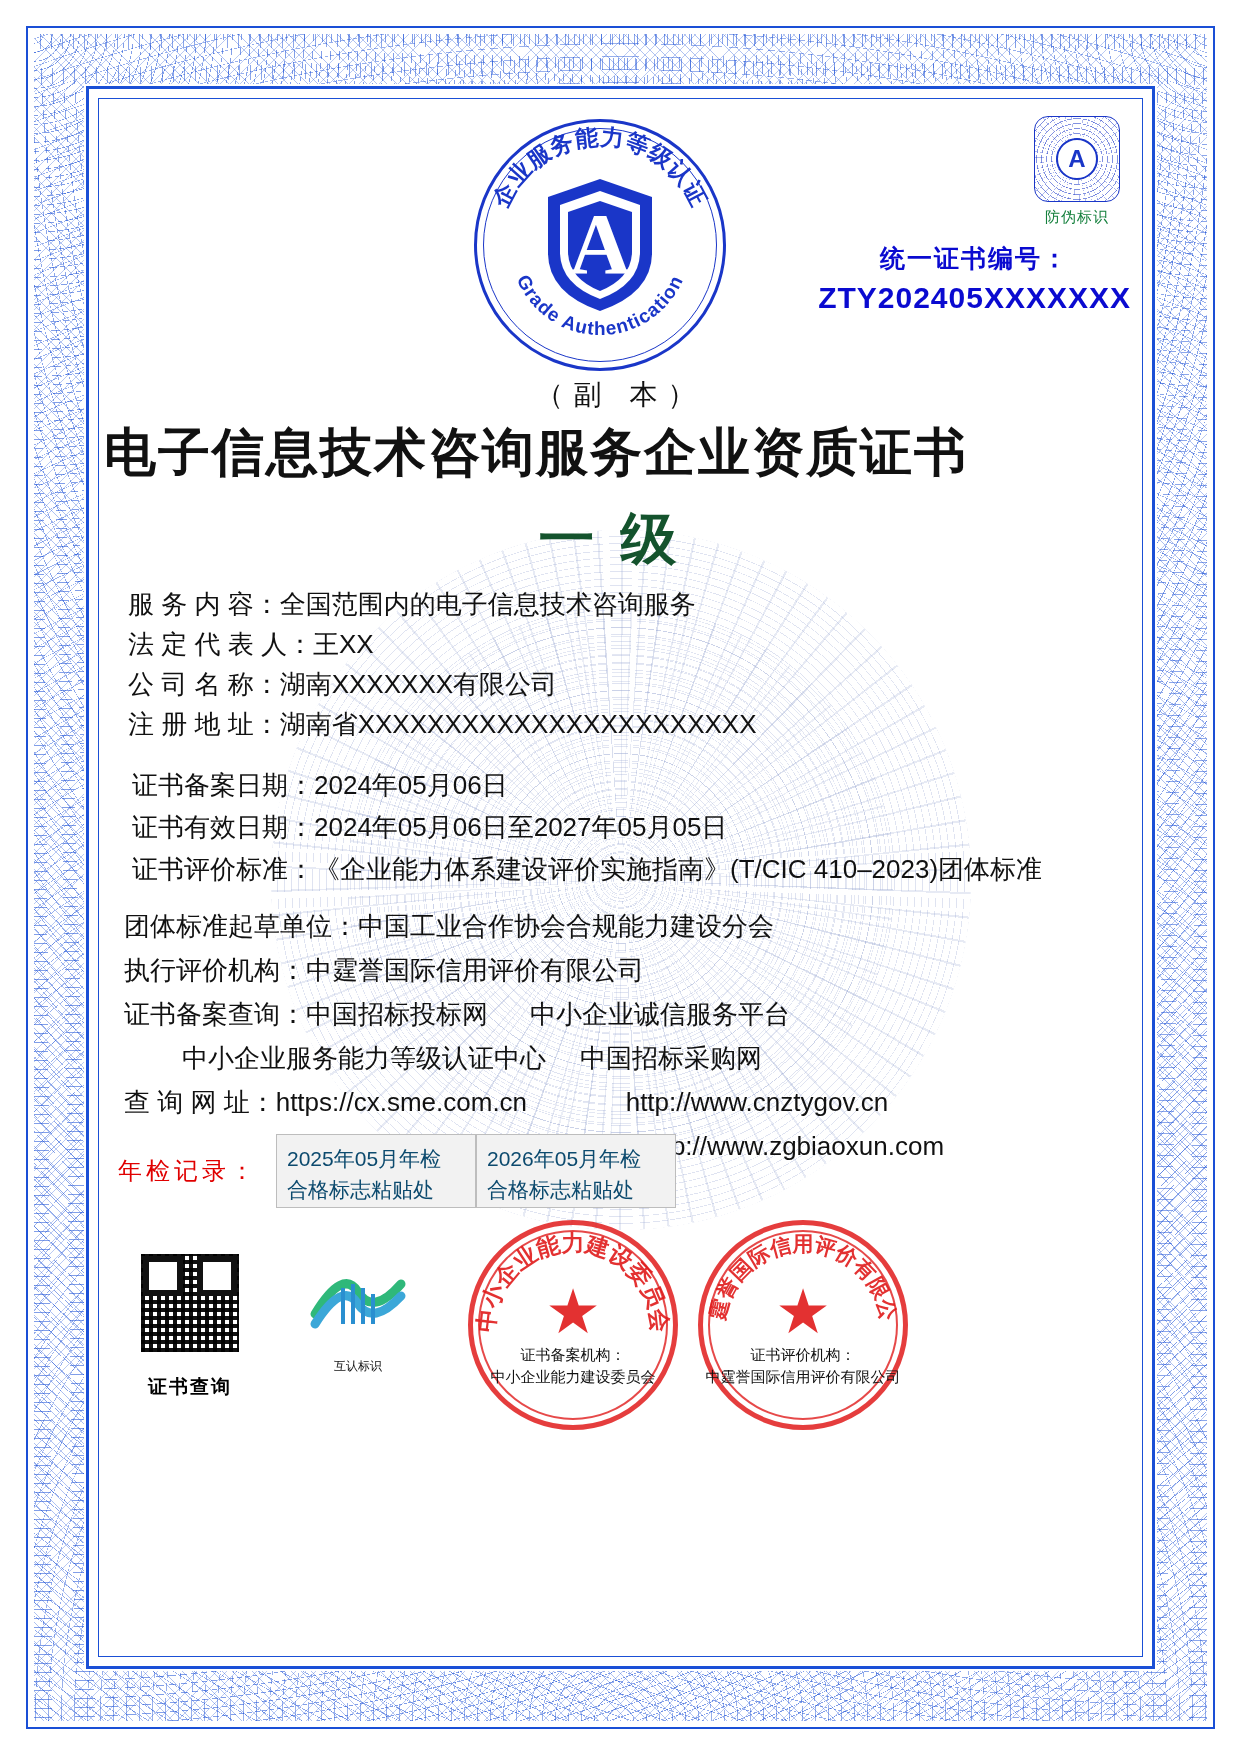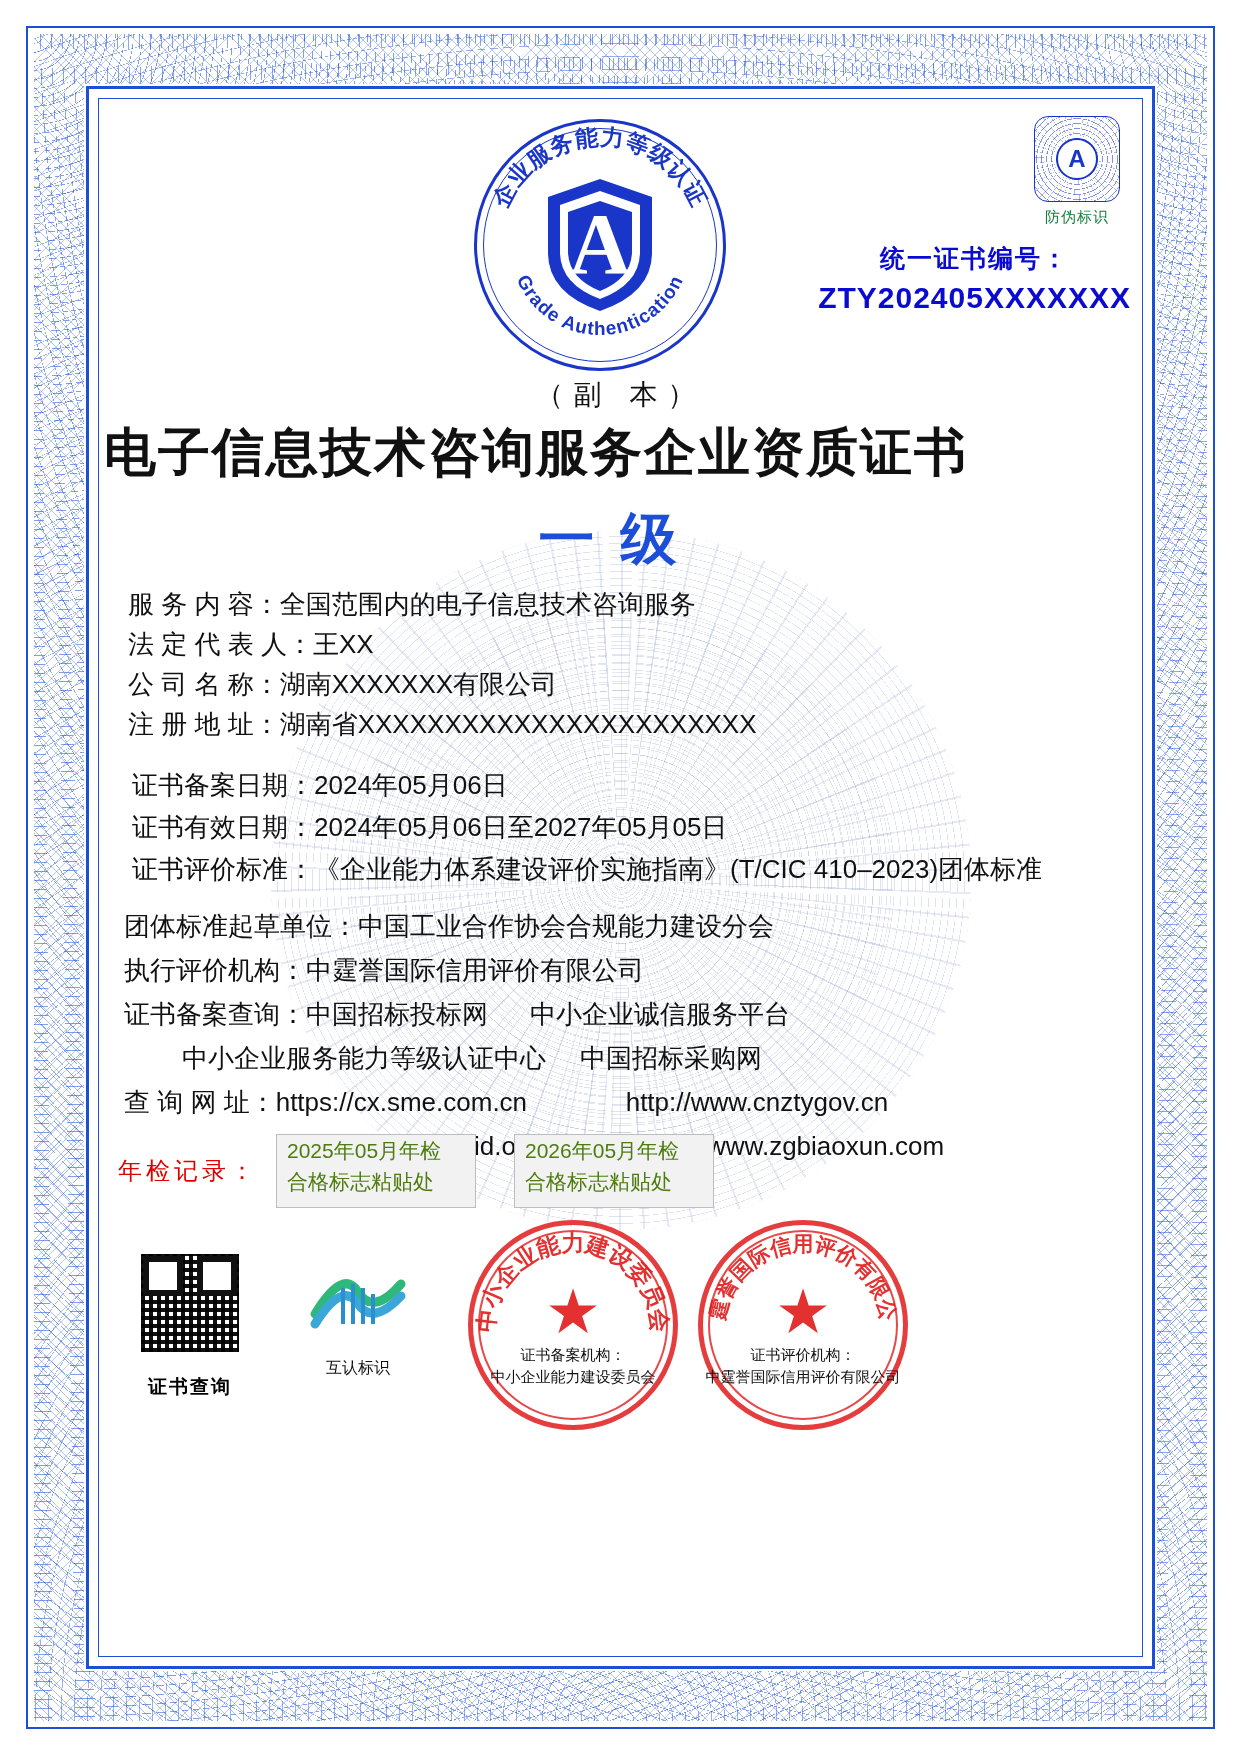--- a/index.html
+++ b/index.html
@@ -140,21 +140,21 @@
     position:absolute; left:0; right:0; top: 272px;
     text-align:center; font-size:28px; color:#111; letter-spacing:10px;
   }
   .main-title {
     position:absolute; left:0; right:0; top: 314px;
     font-size:52px; font-weight:bold; color:#111;
     letter-spacing: 2px;
   }
   .grade {
     position:absolute; left:0; right:0; top: 398px;
-    text-align:center; font-size:56px; font-weight:bold; color:#1d4ed8;
+    text-align:center; font-size:56px; font-weight:bold; color:#14532d;
     letter-spacing: 26px;
   }
 
   
   .fields { position:absolute; left: 24px; right: 10px; top: 480px; }
   .frow { display:flex; font-size:26px; color:#111; line-height:40px; }
   .flabel { white-space:nowrap; }
   .fval { white-space:nowrap; }
 
   .block2 { position:absolute; left: 28px; right: 10px; top: 660px; }
@@ -166,23 +166,22 @@
   .urlrow { display:flex; font-size:26px; line-height:44px; color:#111; }
   .urlrow .u1 { width: 350px; }
 
   
   .annual { position:absolute; left: 14px; top: 1030px; display:flex; align-items:center; }
   .annual-label { color:#e00000; font-size:24px; letter-spacing:4px; margin-right: 18px; }
   .annual-box {
     width: 200px; height: 74px;
     border: 1px solid #bdbdbd;
     background: #f2f2f2;
-    margin-right: 38px;
-    padding: 0 10px;
-    font-size: 21px; color:#4d7c0f; line-height: 31px;
+    padding: 8px 10px;
+    font-size: 21px; color:#0c4a6e; line-height: 31px;
   }
 
   
   .bottom { position:absolute; left: 14px; right: 10px; top: 1150px; height: 180px; }
   .qr-wrap { position:absolute; left: 12px; top: 0; width: 120px; text-align:center; }
   .qr {
     width: 98px; height: 98px; margin: 0 auto;
     background-color:#fff;
     background-image:
       repeating-linear-gradient(0deg, #111 0 4px, #fff 4px 8px),
@@ -192,21 +191,21 @@
   }
   .qr::before, .qr::after {
     content:""; position:absolute; width:28px; height:28px;
     border:6px solid #111; background:#fff;
   }
   .qr::before { left:2px; top:2px; }
   .qr::after { right:2px; top:2px; }
   .qr-cap { font-size:19px; font-weight:bold; margin-top: 22px; letter-spacing:2px; }
 
   .mutual { position:absolute; left: 170px; top: 8px; width: 140px; text-align:center; }
-  .mutual-cap { font-size:16px; margin-top: 14px; color:#111; }
+  .mutual-cap { font-size:12px; margin-top: 14px; color:#111; }
 
   .stamp { position:absolute; width: 210px; height: 210px; top: -34px; }
   .stamp.s1 { left: 350px; }
   .stamp.s2 { left: 580px; }
   .stamp-ring {
     position:absolute; inset:0; border-radius:50%;
     border: 5px solid #e01b1b; opacity:.85;
   }
   .stamp-ring2 { position:absolute; inset:10px; border-radius:50%; border:2px solid #e01b1b; opacity:.8;}
   .stamp-star {

